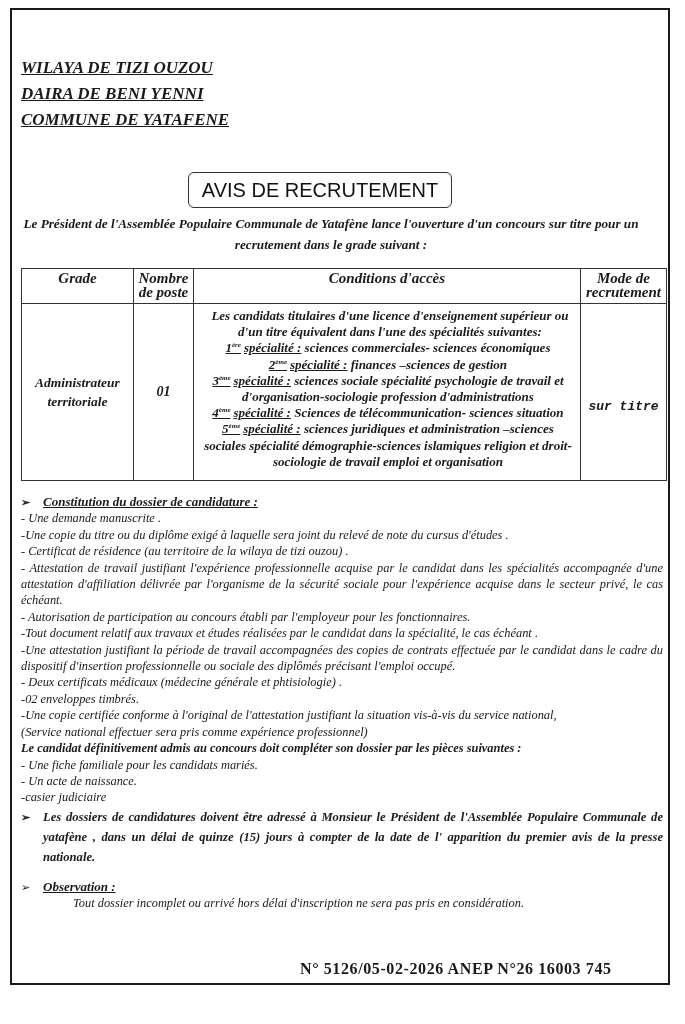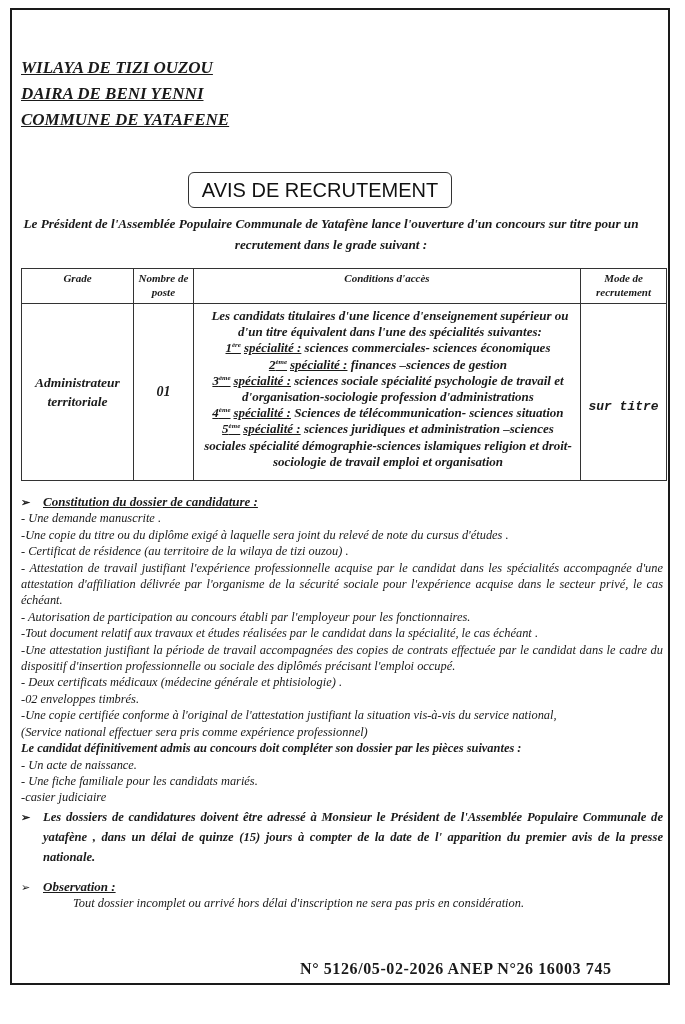--- a/index.html
+++ b/index.html
@@ -25,21 +25,21 @@
   }
   .intro {
     position: absolute; left: 9px; top: 203px; width: 620px;
     font-size: 13.2px; font-weight: bold; font-style: italic; line-height: 21px; text-align: center;
   }
   table.grid {
     position: absolute; left: 9px; top: 258px; width: 646px;
     border-collapse: collapse; font-style: italic;
   }
   table.grid th, table.grid td { border: 1px solid #333; vertical-align: middle; text-align: center; }
-  table.grid th { font-size: 11px; font-weight: bold; line-height: 14px; padding: 2px 2px; height: 30px; vertical-align: top; }
+  table.grid th { font-size: 15px; font-weight: bold; line-height: 14px; padding: 2px 2px; height: 30px; vertical-align: top; }
   table.grid td { font-size: 13px; font-weight: bold; }
   td.cond { text-align: left; padding: 4px 6px 10px 8px; vertical-align: top; font-size: 12.2px; line-height: 16.2px; }
   td.cond .u { text-decoration: underline; text-align: right; }
   td.mode { vertical-align: top; padding-top: 30px; font-family: Liberation Mono, monospace; }
   .sect { position: absolute; left: 9px; font-size: 12.4px; font-style: italic; line-height: 16.4px; width: 642px; }
   .sect p { margin: 0; }
   .head { font-weight: bold; text-decoration: underline; font-size: 13px; }
   .arrow { display: inline-block; width: 22px; font-style: normal; font-size: 11px; }
   .just { text-align: justify; text-align-last: left; }
   .bold { font-weight: bold; }
@@ -107,22 +107,22 @@
         <p class="just">- Autorisation de participation au concours établi par l'employeur pour les fonctionnaires.</p>
         <p class="just">-Tout document relatif aux travaux et études réalisées par le candidat dans la spécialité, le cas échéant .</p>
         <p class="just">-Une attestation justifiant la période de travail accompagnées des copies de contrats effectuée par le candidat dans le cadre du dispositif d'insertion professionnelle ou sociale des diplômés précisant l'emploi occupé.</p>
         <p class="just">- Deux certificats médicaux (médecine générale et phtisiologie) .</p>
         <p class="just">-02 enveloppes timbrés.</p>
         <p class="just">-Une copie certifiée conforme à l'original de l'attestation justifiant la situation vis-à-vis du service national,</p>
         <p class="just">(Service national effectuer sera pris comme expérience professionnel)</p>
       </div>
     <p class="bold">Le candidat définitivement admis au concours doit compléter son dossier par les pièces suivantes :</p>
     <div id="admis-items">
+        <p class="just">- Une fiche familiale pour les candidats mariés.</p>
         <p class="just">- Un acte de naissance.</p>
-        <p class="just">- Une fiche familiale pour les candidats mariés.</p>
         <p class="just">-casier judiciaire</p>
       </div>
     <p class="bold just" style="display:flex; margin-top:1px; font-size:12.6px; line-height:20px;">
       <span class="arrow" style="flex:none;">➢</span>
       <span>Les dossiers de candidatures doivent être adressé à Monsieur le Président de l'Assemblée Populaire Communale de yatafène , dans un délai de quinze (15) jours à compter  de la date de l' apparition du premier avis de la presse nationale.</span>
     </p>
     <p style="margin-top:12px;">
       <span class="arrow">➢</span><span class="head">Observation :</span>
     </p>
     <p style="padding-left:52px;">Tout dossier incomplet ou arrivé hors délai d'inscription ne sera pas pris en considération.</p>

